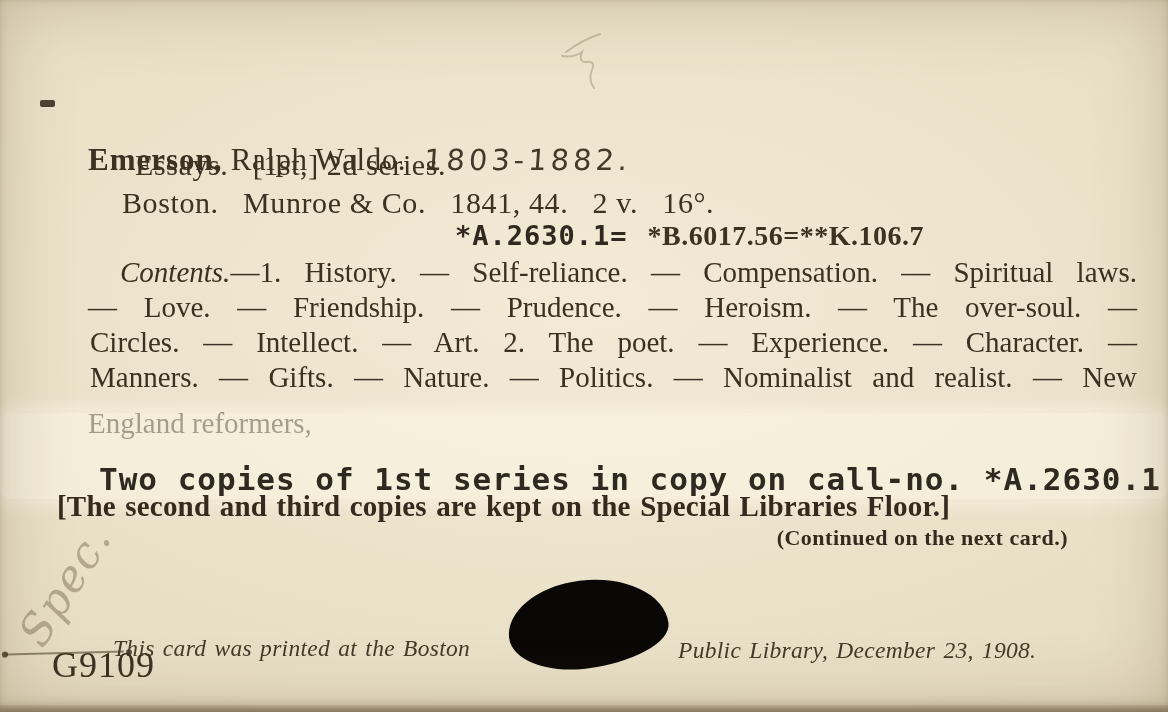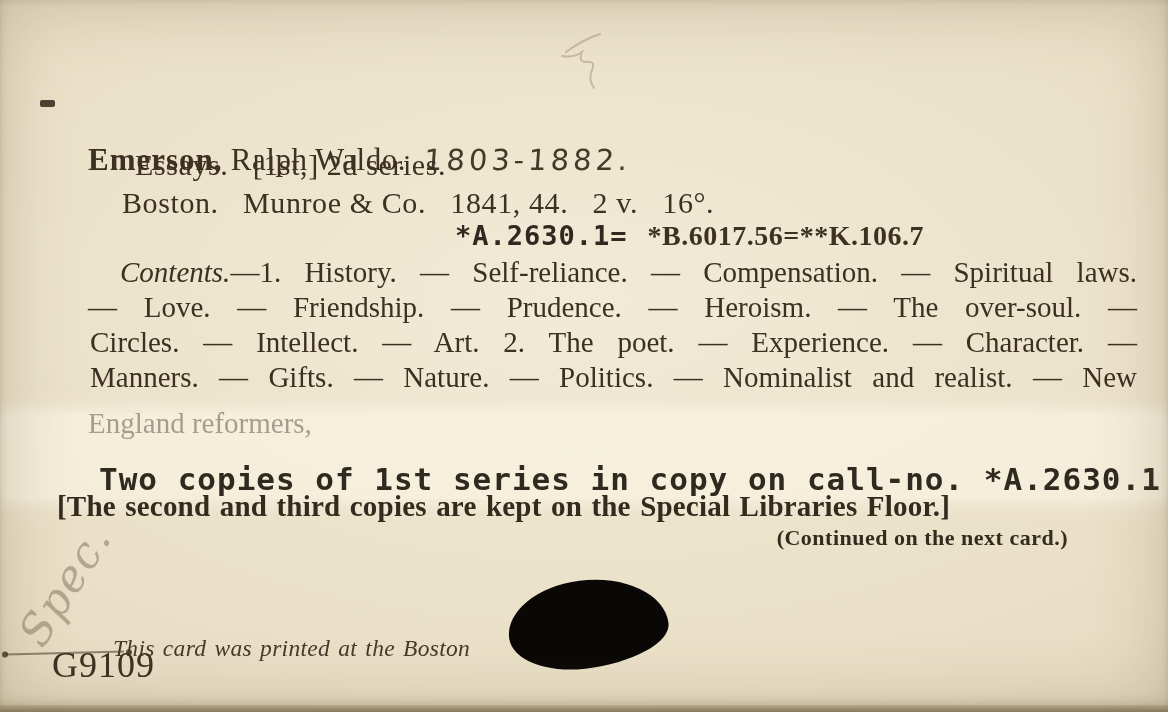--- a/index.html
+++ b/index.html
@@ -132,17 +132,18 @@
 
   <div class="abs special-note line">[The second and third copies are kept on the Special Libraries Floor.]</div>
   <div class="abs continued">(Continued on the next card.)</div>
 
   <div class="abs pencil pencil-spec">Spec.</div>
   <div class="abs pencil-underline"></div>
 
   <div class="abs ink-blot"></div>
 
   <div class="abs footer-italic footer-left line">This card was printed at the Boston</div>
+  <div class="abs footer-italic footer-right line">Public Library, December 23, 1908.</div>
   <div class="abs print-code">G9109</div>
 
   <div class="vignette"></div>
   <div class="bottom-edge"></div>
 </div>
 
 </body></html>

